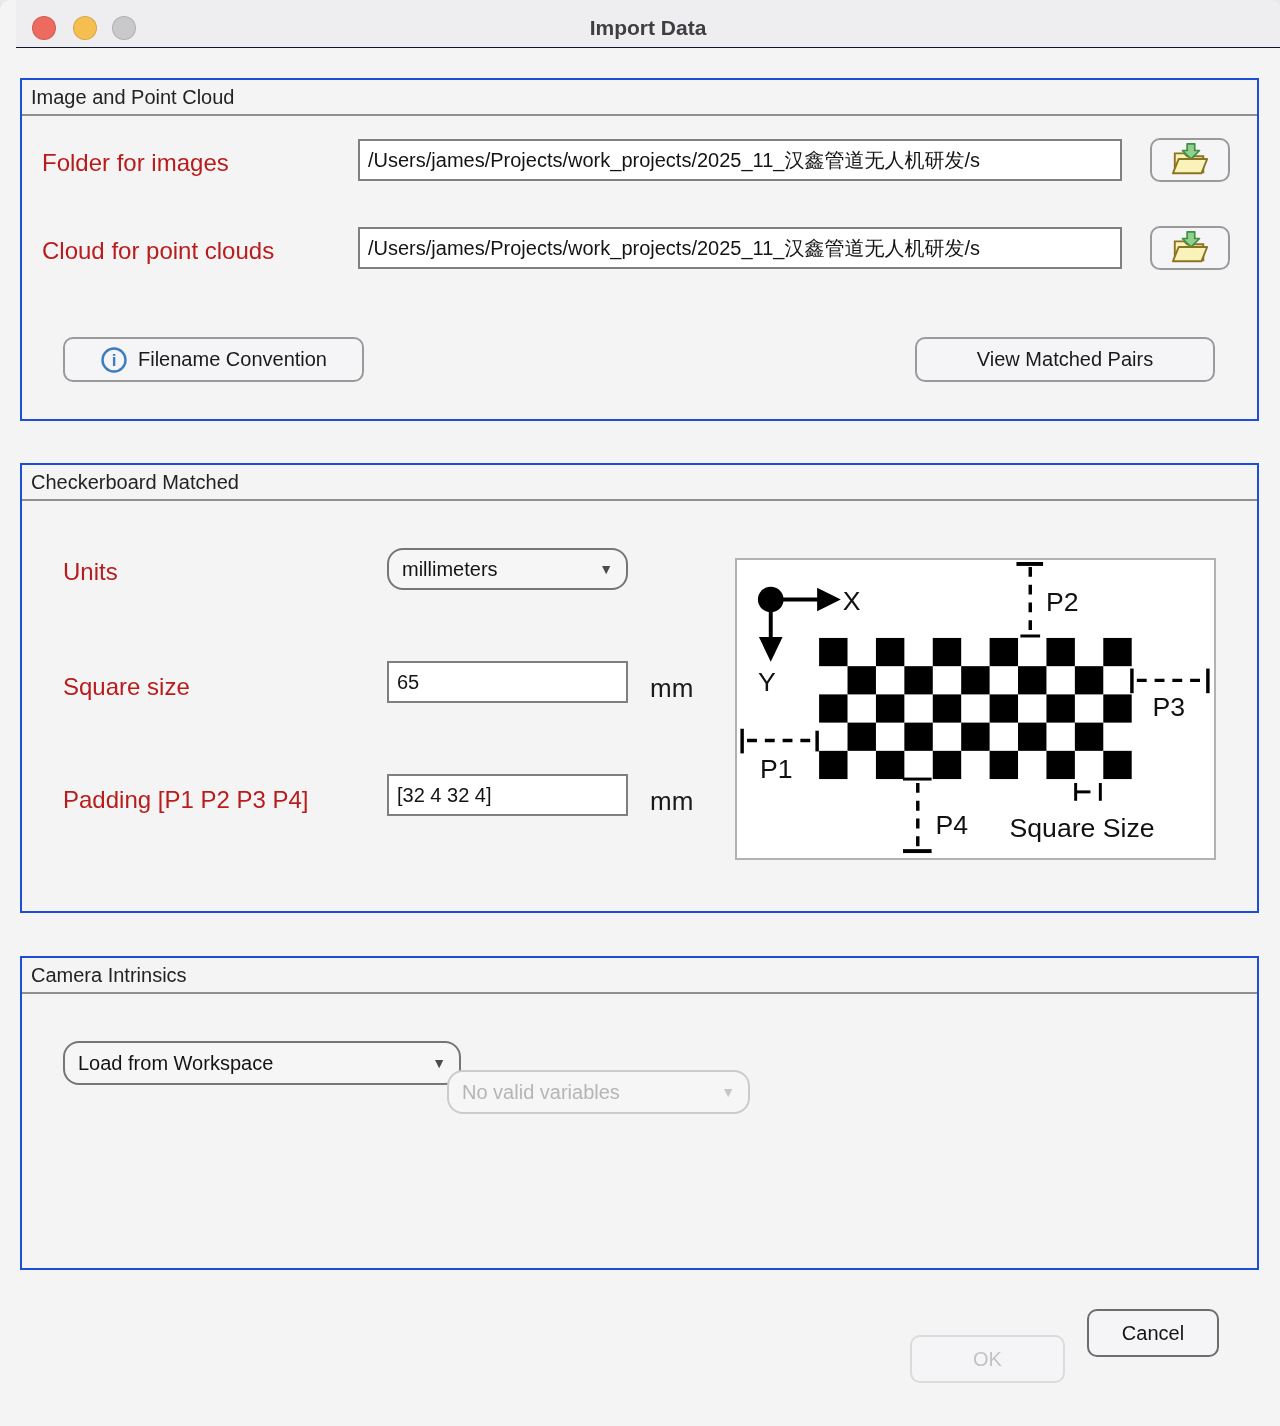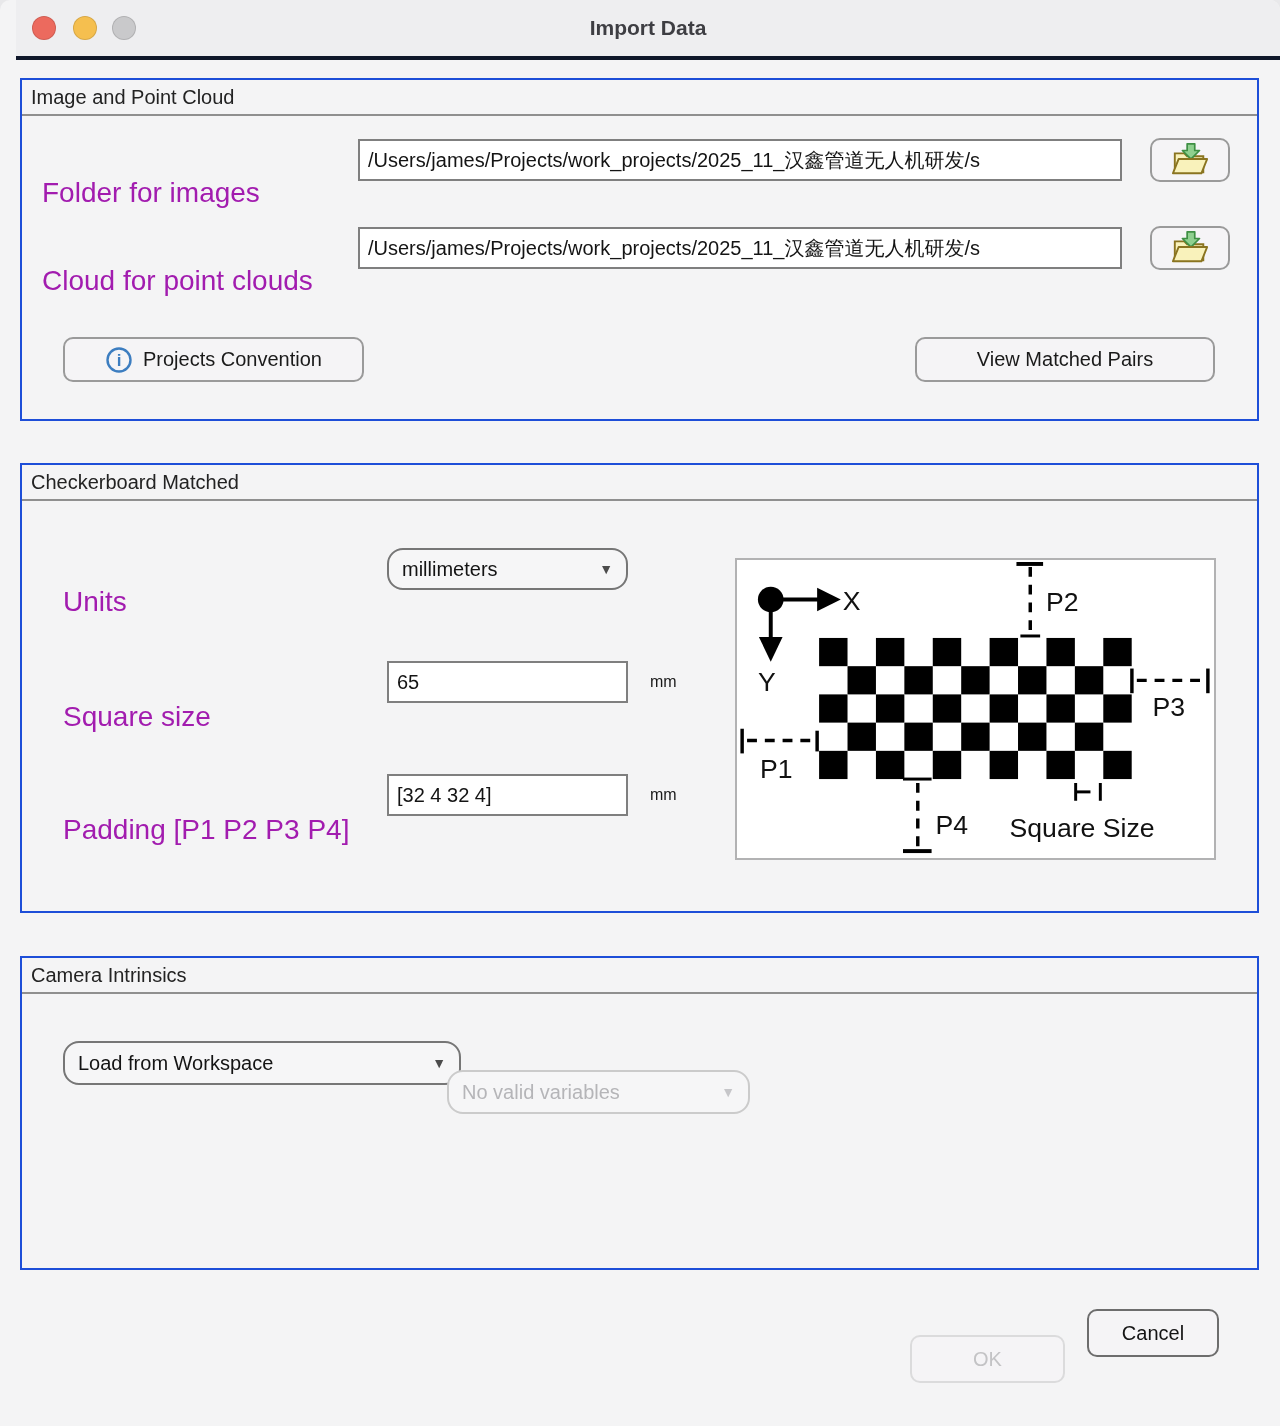--- a/index.html
+++ b/index.html
@@ -3,55 +3,55 @@
 <meta charset="utf-8">
 <style>
   html,body{margin:0;padding:0;background:#e8e8ea;}
   *{box-sizing:border-box;}
   .window{
     position:relative;width:1280px;height:1426px;margin:0 auto;
     background:#f4f4f5;border-radius:10px 10px 0 0;overflow:hidden;
     font-family:"Liberation Sans","DejaVu Sans",sans-serif;color:#1a1a1a;
   }
   
-  .titlebar{position:absolute;top:0;left:16px;right:0;height:60px;background:#eeeef0;border-bottom:4px solid #0f172a;}
+  .titlebar{position:absolute;top:0;left:16px;right:0;height:48px;background:#eeeef0;border-bottom:1px solid #0f172a;}
   .titlebar .title{position:absolute;left:0;right:0;top:0;height:56px;line-height:56px;text-align:center;
     font-weight:bold;font-size:21px;color:#3e3e43;}
   .tl{position:absolute;top:16px;width:24px;height:24px;border-radius:50%;border:1px solid rgba(0,0,0,0.12);}
   .tl.red{left:16px;background:#ec6a5e;}
   .tl.yellow{left:57px;background:#f5bf4f;}
   .tl.gray{left:96px;background:#c9c9cb;}
   
   .panel{position:absolute;left:20px;width:1239px;border:2px solid #1d4ed8;background:#f4f4f5;}
   .panel-header{position:absolute;top:0;left:0;right:0;height:36px;line-height:35px;
     border-bottom:2px solid #8f8f8f;padding-left:9px;font-size:20px;color:#232323;}
   #panel-ipc{top:78px;height:343px;}
   #panel-cbs{top:463px;height:450px;}
   #panel-ci{top:956px;height:314px;}
-  .row-label{position:absolute;font-size:28px;color:#a21caf;white-space:nowrap;margin-top:28px;}
+  .row-label{position:absolute;font-size:24px;color:#b91c1c;white-space:nowrap;}
   .text-field{
     position:absolute;height:42px;border:2px solid #7f7f7f;background:#ffffff;border-radius:0;
     font-family:"Liberation Sans","DejaVu Sans",sans-serif;font-size:20px;color:#141414;
     padding:0 8px;outline:none;white-space:nowrap;overflow:hidden;
   }
   .btn{
     position:absolute;display:flex;align-items:center;justify-content:center;gap:10px;
     border:2px solid #9a9a9a;border-radius:10px;background:#f5f4f6;
     font-family:"Liberation Sans","DejaVu Sans",sans-serif;font-size:20px;color:#1a1a1a;
   }
   .browse-btn{width:80px;height:44px;padding:0;}
   .dropdown{
     position:absolute;display:flex;align-items:center;justify-content:space-between;
     padding:12px 13px;height:42px;border:2px solid #767676;border-radius:16px;background:#f6f6f7;
     font-size:20px;color:#141414;
   }
   .dd-arrow{font-size:14px;color:#4c4c4c;margin-left:10px;}
   .dropdown.disabled{border-color:#cbcbcb;color:#b5b5b8;margin-top:29px;}
   .dropdown.disabled .dd-arrow{color:#c6c6c9;}
-  .unit-label{position:absolute;font-size:16px;color:#1a1a1a;}
+  .unit-label{position:absolute;font-size:26px;color:#1a1a1a;}
   .diagram-box{position:absolute;width:481px;height:302px;background:#ffffff;border:2px solid #b2b2b3;}
   .diagram-box svg{display:block;}
   
   .footer-btn{height:48px;border-radius:10px;}
   #ok-btn{left:910px;top:1335px;width:155px;border-color:#dbdbdc;color:#c3c3c5;}
   #cancel-btn{left:1087px;top:1309px;width:132px;border-color:#6d6d6d;color:#141414;align-items:center;}
   svg text{font-family:"Liberation Sans","DejaVu Sans",sans-serif;}
 </style>
 </head>
 <body>
@@ -86,21 +86,21 @@
         <path d="M19 3 L27 3 L27 10 L32 10 L23 19 L14 10 L19 10 Z" fill="#8fd08f" stroke="#3f8f44" stroke-width="1.8" stroke-linejoin="round"></path>
         <path d="M4 34 L10 19 L40 19 L34 34 Z" fill="#f9f2bb" stroke="#8a7420" stroke-width="2" stroke-linejoin="round"></path>
       </svg>
     </button>
 
     <button class="btn" style="left:41px;top:257px;width:301px;height:45px;">
       <svg width="28" height="28" viewBox="0 0 28 28">
         <circle cx="14" cy="14" r="11.5" fill="none" stroke="#3c7dc0" stroke-width="2.4"></circle>
         <text x="14" y="20" text-anchor="middle" font-size="17" font-weight="bold" fill="#3c7dc0">i</text>
       </svg>
-      <span>Projects Convention</span>
+      <span>Filename Convention</span>
     </button>
 
     <button class="btn" style="left:893px;top:257px;width:300px;height:45px;">
       <span>View Matched Pairs</span>
     </button>
   </div>
 
   <div class="panel" id="panel-cbs">
     <div class="panel-header">Checkerboard Matched</div>
 

